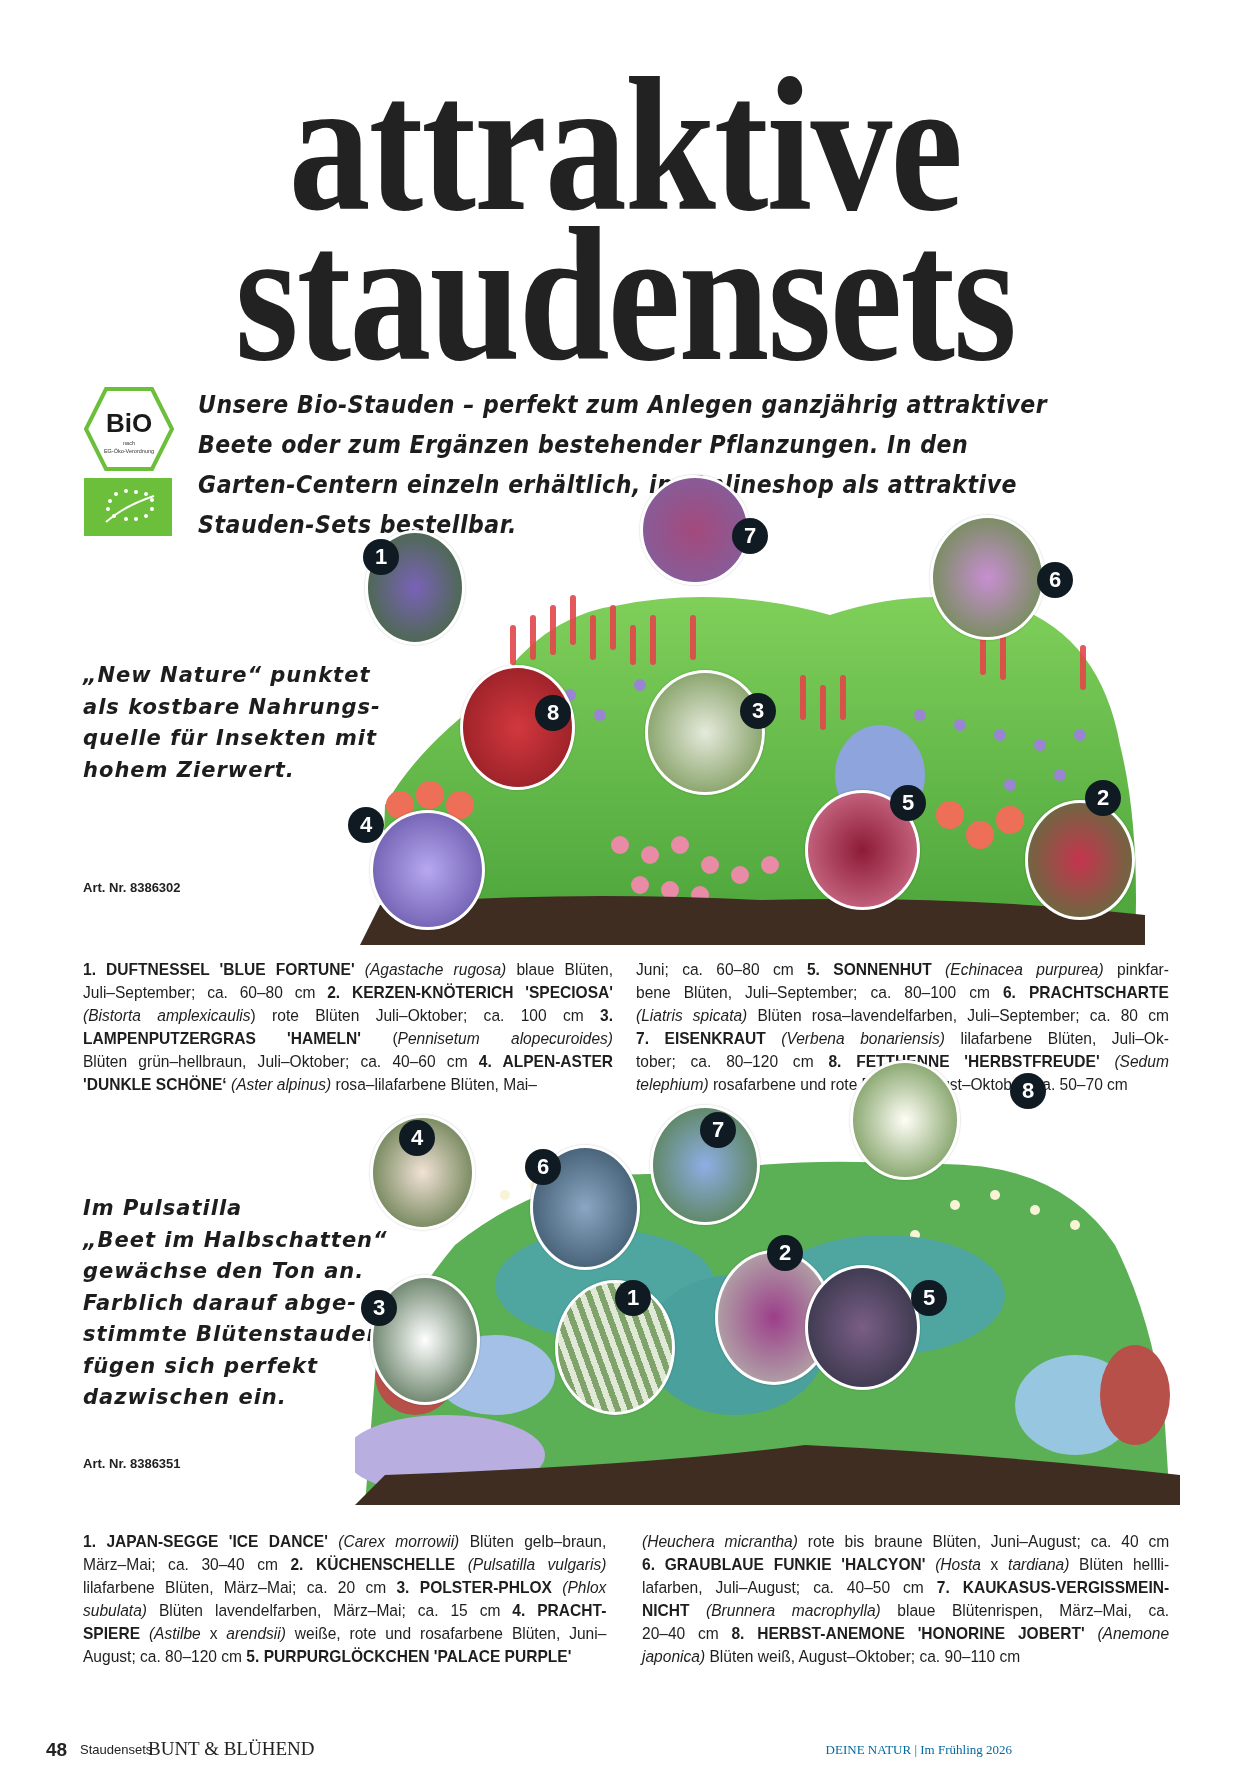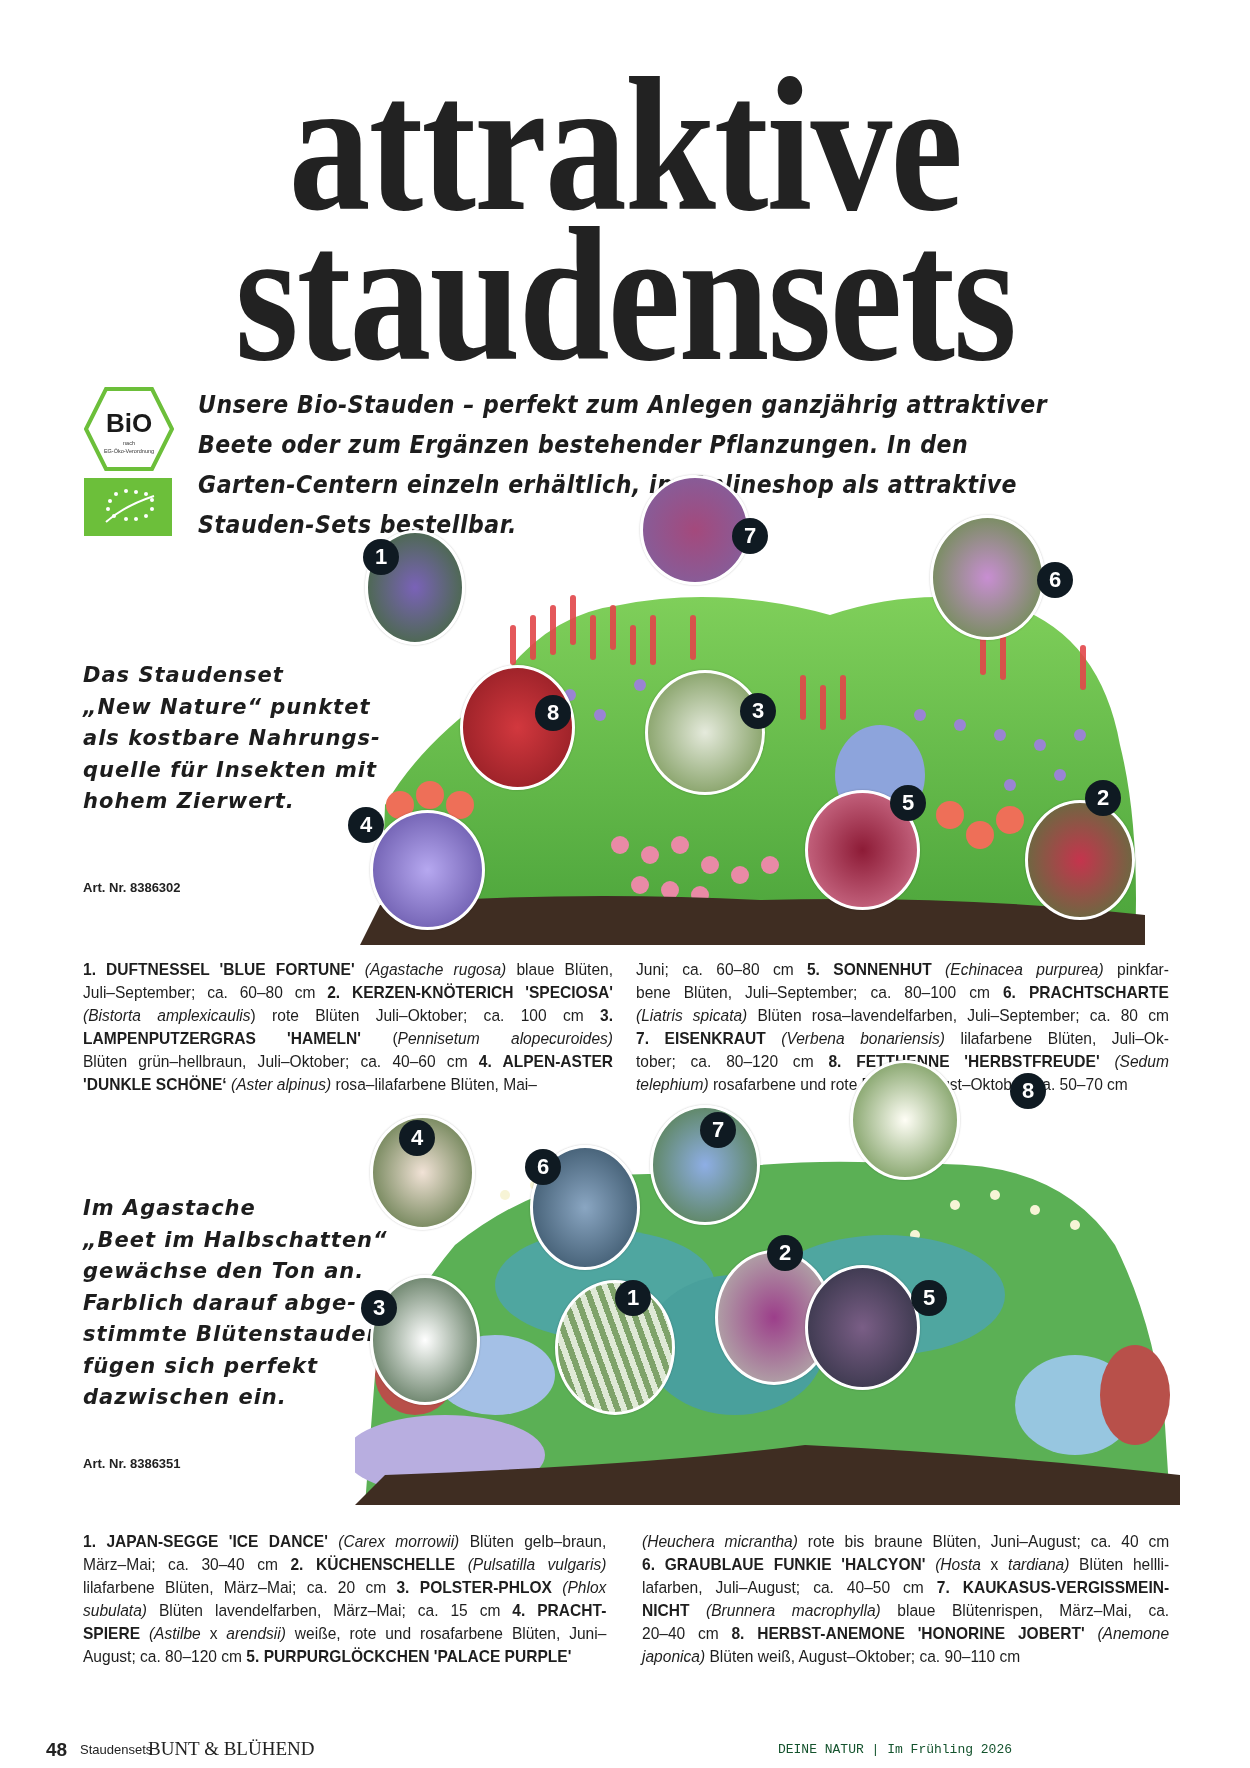--- a/index.html
+++ b/index.html
@@ -46,22 +46,22 @@
   .desc .line { display: block; text-align-last: justify; white-space: nowrap; }
   .desc .line.last { text-align-last: left; }
 
   .footer { position: absolute; top: 1706px; left: 0; width: 1094px; height: 24px; margin-top: 33px; }
   .page-num { position: absolute; left: 46px; top: 0; font-family: "Liberation Sans", sans-serif;
     font-weight: bold; font-size: 19px; color: #222; }
   .section-label { position: absolute; left: 80px; top: 3px; font-family: "Liberation Sans", sans-serif;
     font-size: 13px; color: #222; }
   .section-title { position: absolute; left: 148px; top: -1px; font-family: "Liberation Serif", serif;
     font-size: 19px; color: #222; }
-  .mag-label { position: absolute; right: 82px; top: 3px; font-family: Liberation Mono, monospace;
-    font-size: 13px; color: #14532d; }
+  .mag-label { position: absolute; right: 82px; top: 3px; font-family: Liberation Serif, serif;
+    font-size: 13px; color: #0369a1; }
 </style>
 </head>
 <body>
 
 <div class="title l1">attraktive</div>
 <div class="title l2">staudensets</div>
 
 <div class="bio-logo">
   <svg viewBox="0 0 90 88" width="90" height="88">
     <polygon points="22,4 68,4 88,44 68,84 22,84 2,44" fill="#fff" stroke="#6cbf3a" stroke-width="4"></polygon>
@@ -92,21 +92,20 @@
 </div>
 
 <div class="intro">
   <span>Unsere Bio-Stauden – perfekt zum Anlegen ganzjährig attraktiver</span>
   <span>Beete oder zum Ergänzen bestehender Pflanzungen. In den</span>
   <span>Garten-Centern einzeln erhältlich, im Onlineshop als attraktive</span>
   <span>Stauden-Sets bestellbar.</span>
 </div>
 
 <div class="side-text" style="top:660px;">
-  <span>Das Staudenset</span>
   <span>„New Nature“ punktet</span>
   <span>als kostbare Nahrungs-</span>
   <span>quelle für Insekten mit</span>
   <span>hohem Zierwert.</span>
 </div>
 <div class="art-nr" style="top:880px;">Art. Nr. 8386302</div>
 
 <div class="bed" style="left:360px; top:545px; width:785px; height:400px;">
   <svg viewBox="0 0 785 400" preserveAspectRatio="none">
     <defs>
@@ -201,21 +200,21 @@
 <div class="desc" style="left:636px; top:958px; width:558px;">
     <span class="line"><span>Juni; ca. 60–80 cm </span><b>5. SONNENHUT </b><i>(Echinacea purpurea)</i><span> pinkfar-</span></span>
     <span class="line"><span>bene Blüten, Juli–September; ca. 80–100 cm </span><b>6. PRACHTSCHARTE</b></span>
     <span class="line"><i>(Liatris spicata)</i><span> Blüten rosa–lavendelfarben, Juli–September; ca. 80 cm</span></span>
     <span class="line"><b>7. EISENKRAUT </b><i>(Verbena bonariensis)</i><span> lilafarbene Blüten, Juli–Ok-</span></span>
     <span class="line"><span>tober; ca. 80–120 cm </span><b>8. FETTHENNE 'HERBSTFREUDE' </b><i>(Sedum</i></span>
     <span class="line last"><i>telephium)</i><span> rosafarbene und rote Blüten, August–Oktober; ca. 50–70 cm</span></span>
   </div>
 
 <div class="side-text" style="top:1193px;">
-  <span>Im Agastache</span>
+  <span>Im Pulsatilla</span>
   <span>„Beet im Halbschatten“</span>
   <span>gewächse den Ton an.</span>
   <span>Farblich darauf abge-</span>
   <span>stimmte Blütenstauden</span>
   <span>fügen sich perfekt</span>
   <span>dazwischen ein.</span>
 </div>
 <div class="art-nr" style="top:1456px;">Art. Nr. 8386351</div>
 
 <div class="bed" style="left:355px; top:1125px; width:825px; height:380px;">

